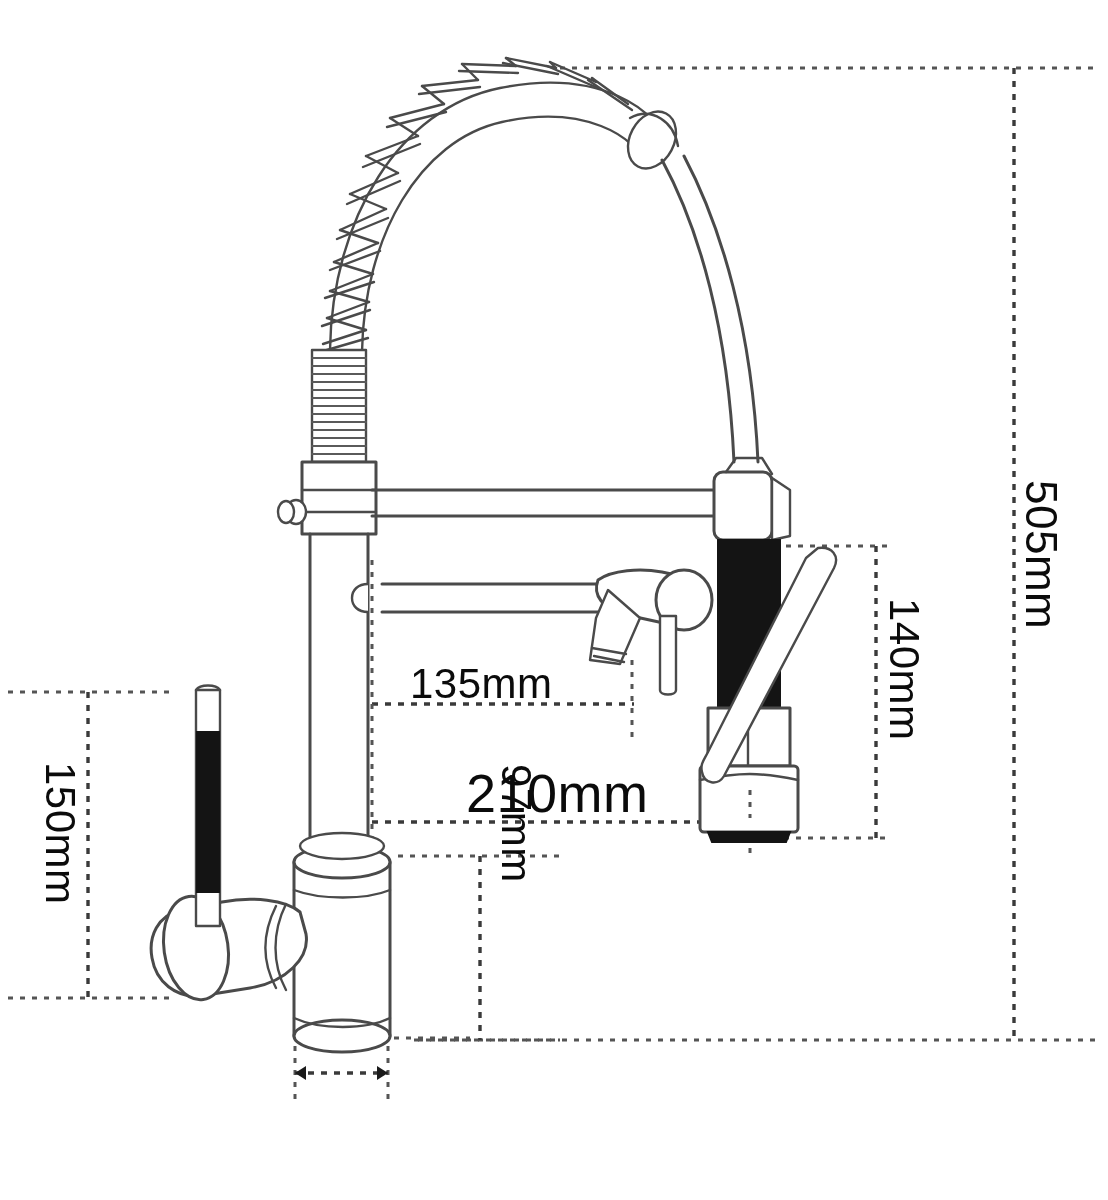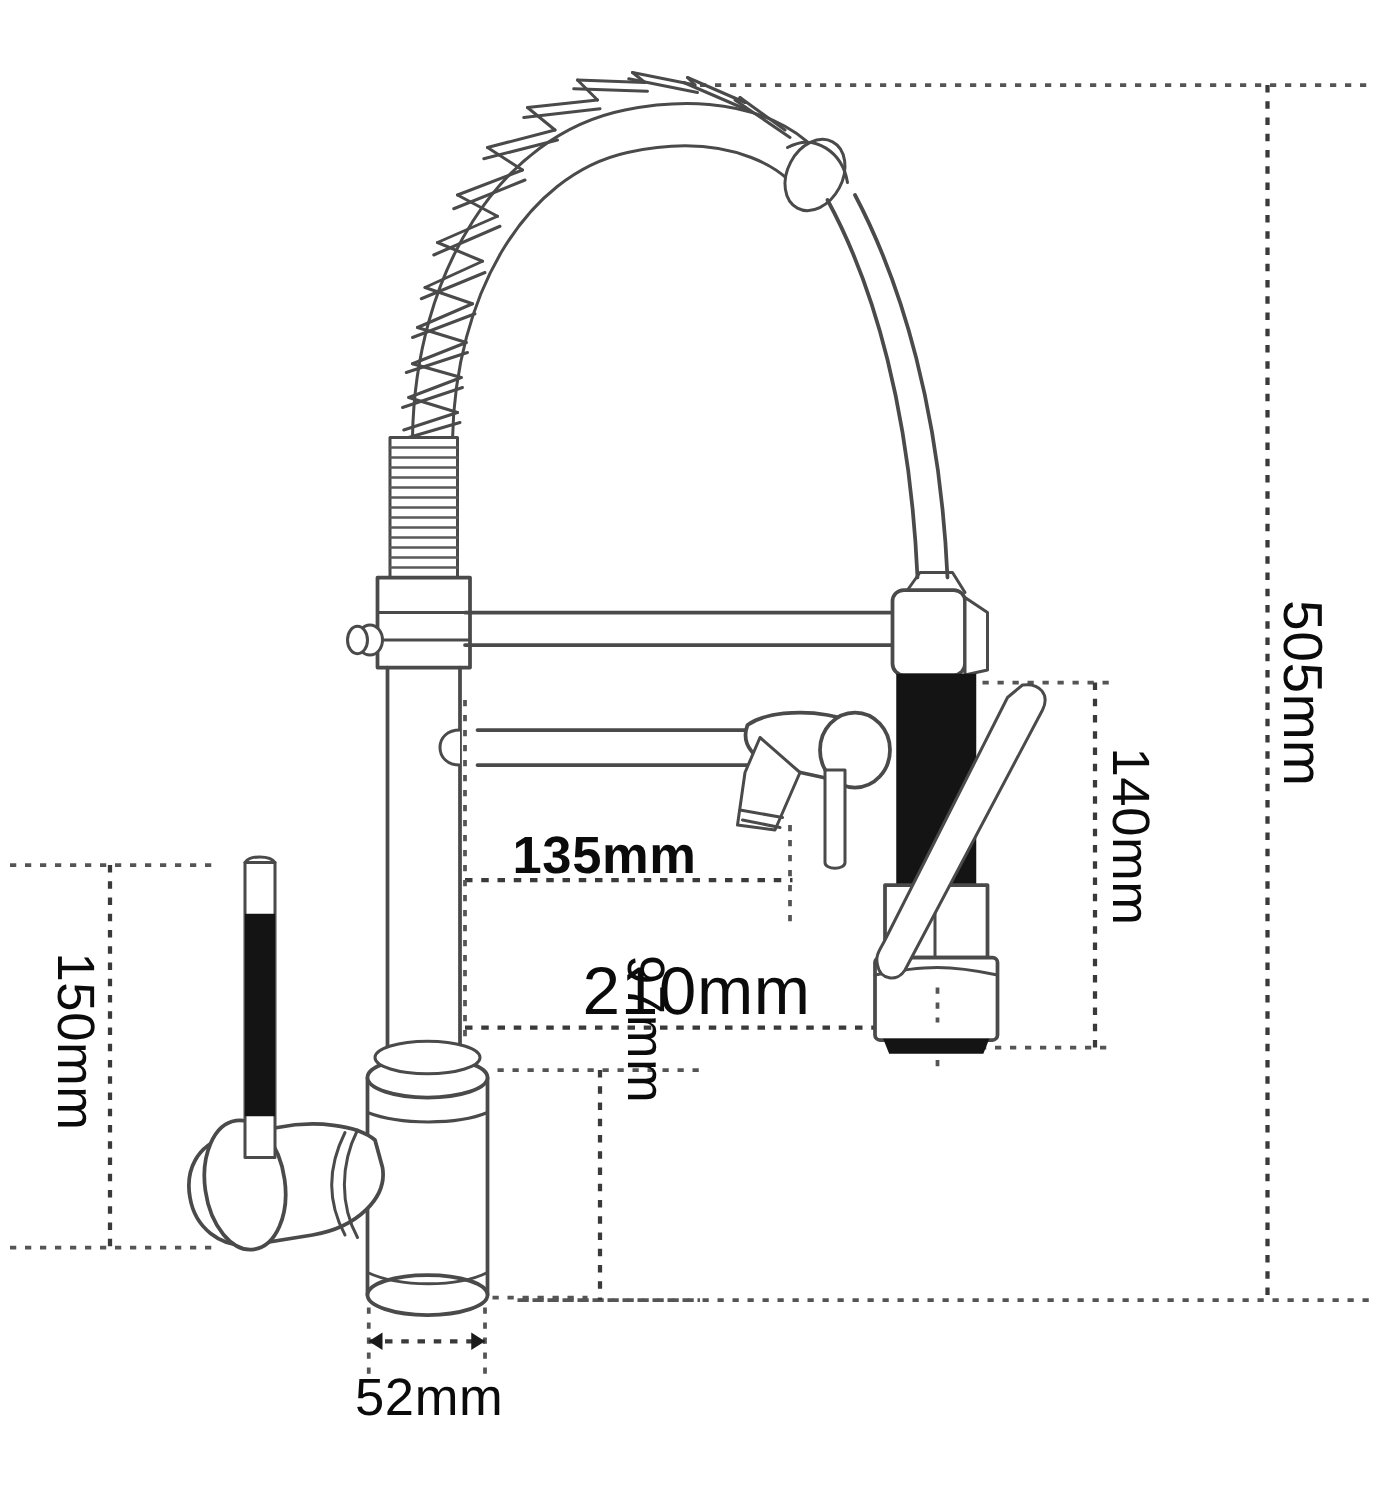--- a/index.html
+++ b/index.html
@@ -25,21 +25,21 @@
     font-family:"Liberation Sans", sans-serif;
     color:#0b0b0b;
     font-weight:400;
     white-space:nowrap;
     letter-spacing:0.5px;
   }
   #lbl-505{ left:1066px; top:480px; font-size:44px; transform:rotate(90deg); transform-origin:0 0;}
   #lbl-140{ left:928px; top:598px; font-size:42px; transform:rotate(90deg); transform-origin:0 0;}
   #lbl-150{ left:84px;  top:762px; font-size:42px; transform:rotate(90deg); transform-origin:0 0;}
   #lbl-97{  left:540px; top:764px; font-size:42px; transform:rotate(90deg); transform-origin:0 0;}
-  #lbl-135{ left:410px; top:660px; font-size:42px;font-weight:bold;}
+  #lbl-135{ left:410px; top:660px; font-size:42px;}
   #lbl-210{ left:466px; top:762px; font-size:54px;}
   #lbl-52{  left:284px; top:1094px;font-size:42px;}
 </style>
 </head>
 <body>
 
 <div id="page">
 
   <svg id="drawing" viewBox="0 0 1108 1200">
     <defs>
@@ -285,15 +285,14 @@
   <div class="dim-label" id="lbl-140">140mm</div>
 
   <div class="dim-label" id="lbl-150">150mm</div>
 
   <div class="dim-label" id="lbl-97">97mm</div>
 
   <div class="dim-label" id="lbl-135">135mm</div>
 
   <div class="dim-label" id="lbl-210">210mm</div>
 
-  <div class="dim-label" id="lbl-52">52mm</div>
 
 </div>
 
 </body></html>

